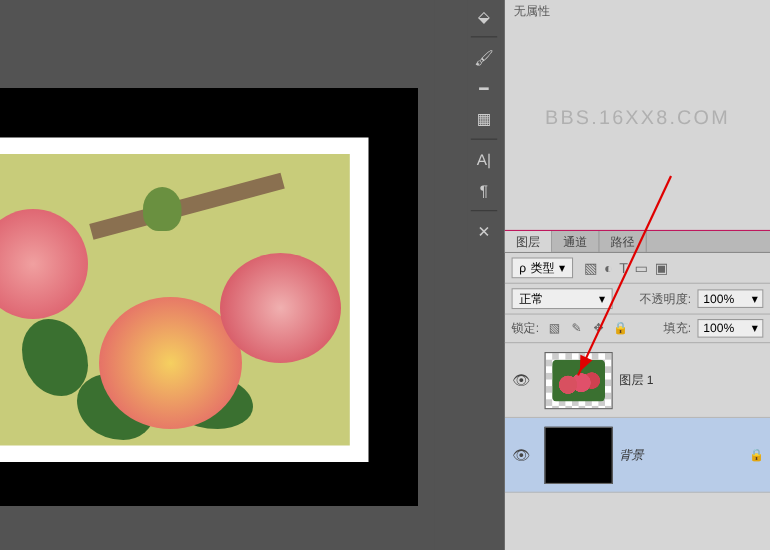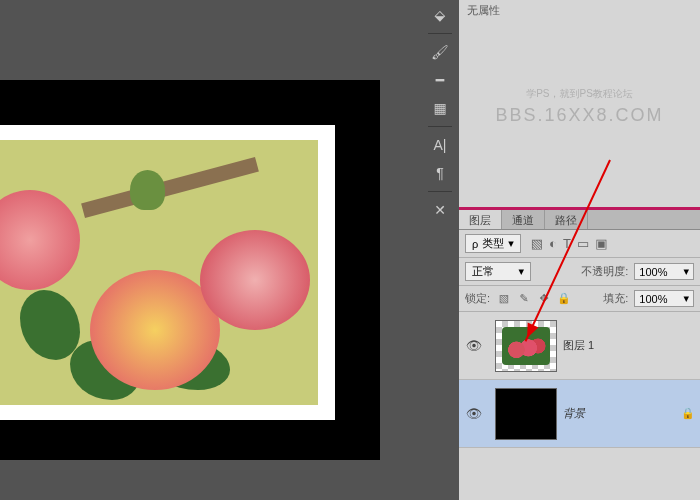--- a/index.html
+++ b/index.html
@@ -20,21 +20,21 @@
 .l3 { left: 70px; top: 200px; width: 70px; height: 60px; }
 .branch { position: absolute; left: 80px; top: 40px; width: 180px; height: 15px; background: #8a7050; transform: rotate(-15deg); }
 .bird { position: absolute; left: 130px; top: 30px; width: 35px; height: 40px; background: #6a9040; border-radius: 50% 50% 40% 40%; }
 
 .tool-col { position: absolute; left: 425px; top: 0; width: 30px; height: 230px; background: #535353; display: flex; flex-direction: column; align-items: center; gap: 8px; padding-top: 5px; }
 .tool-col .ticon { width: 20px; height: 20px; display: flex; align-items: center; justify-content: center; color: #ccc; font-size: 14px; cursor: pointer; }
 .tool-col .sep { width: 24px; height: 1px; background: #3a3a3a; }
 
 .right-panel { position: absolute; left: 459px; top: 0; width: 241px; height: 500px; background: #d6d6d6; display: flex; flex-direction: column; }
 
-.prop-panel { height: 210px; background: #d6d6d6; border-bottom: 3px solid #be185d; position: relative; }
+.prop-panel { height: 210px; background: #d6d6d6; border-bottom: 1px solid #be185d; position: relative; }
 .prop-header { color: #5a5a5a; padding: 3px 8px; font-size: 11px; }
 .watermark { position: absolute; left: 50%; top: 50%; transform: translate(-50%,-50%); text-align: center; color: #b0b0b0; }
 .wm1 { font-size: 15px; letter-spacing: 2px; font-weight: bold; }
 .wm2 { font-size: 10px; margin-top: 4px; }
 .wm3 { font-size: 18px; margin-top: 4px; letter-spacing: 2px; }
 .arrow { position: absolute; left: 150px; top: 160px; width: 2px; height: 200px; background: #e00000; transform: rotate(25deg); transform-origin: top; z-index: 50; }
 .arrow::after { content: ''; position: absolute; bottom: -2px; left: -5px; border: 6px solid transparent; border-top: 14px solid #e00000; }
 
 .layers-panel { flex: 1; background: #d6d6d6; display: flex; flex-direction: column; justify-content: space-between; }
 .tabs { display: flex; background: #b8b8b8; height: 20px; border-bottom: 1px solid #8a8a8a; }
@@ -91,21 +91,20 @@
   <div class="ticon">A|</div>
   <div class="ticon">¶</div>
   <div class="sep"></div>
   <div class="ticon">✕</div>
 </div>
 
 <div class="right-panel">
   <div class="prop-panel">
     <div class="prop-header">无属性</div>
     <div class="watermark">
-      <div class="wm2">学PS，就到PS教程论坛</div>
       <div class="wm3">BBS.16XX8.COM</div>
     </div>
     <div class="arrow"></div>
   </div>
 
   <div class="layers-panel">
     <div class="tabs">
       <div class="tab active">图层</div>
       <div class="tab">通道</div>
       <div class="tab">路径</div>
@@ -120,21 +119,21 @@
       <div class="frow-icons">
         <span>▧</span>
         <span>◐</span>
         <span>T</span>
         <span>▭</span>
         <span>▣</span>
       </div>
     </div>
 
     <div class="blend-row">
-      <div class="dropdown" style="width:66px">
+      <div class="dropdown" style="width:92px">
         <span>正常</span>
         <span style="margin-left:auto">▾</span>
       </div>
       <span class="label" style="margin-left:auto">不透明度:</span>
       <div class="pct-box">
         <span>100%</span>
         <span>▾</span>
       </div>
     </div>
 

